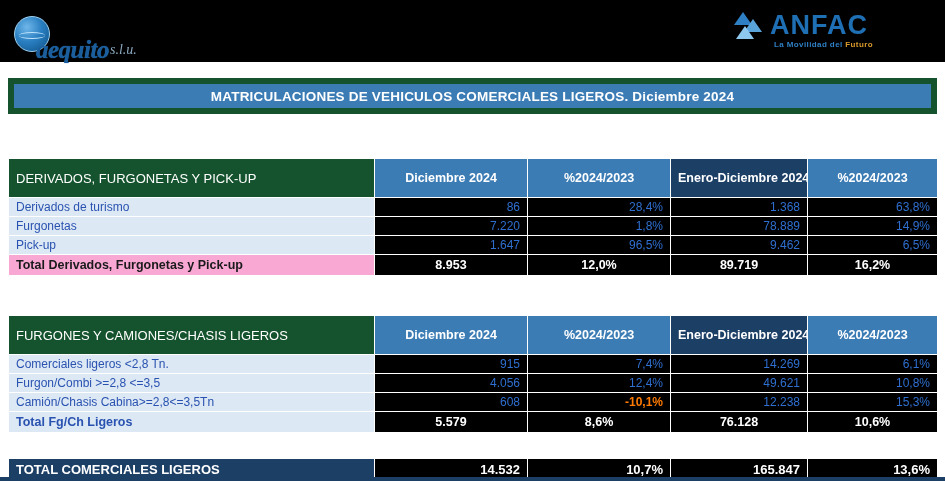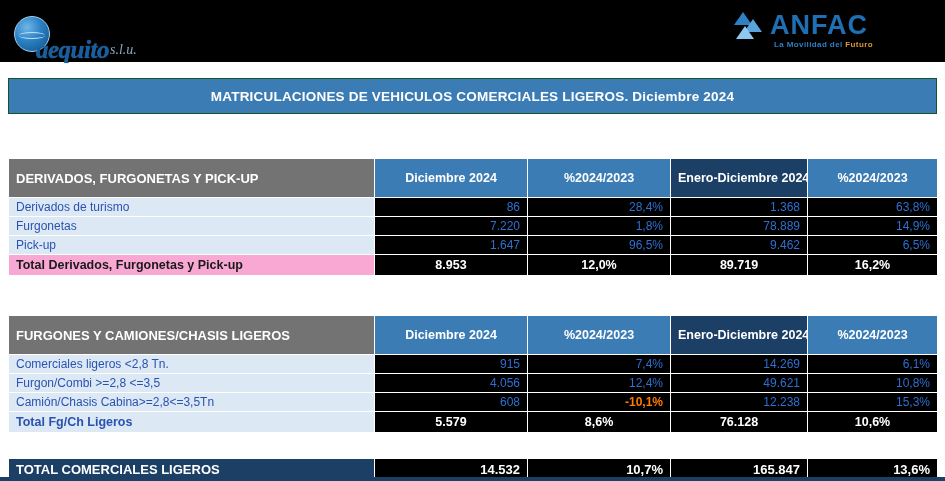--- a/index.html
+++ b/index.html
@@ -111,21 +111,21 @@
     color: #d99a2b;
     font-style: normal;
   }
 
   
   .title-wrap {
     position: absolute;
     left: 8px; top: 78px;
     width: 929px; height: 36px;
     background: #3c7cb5;
-    border: 1px solid #14532d;
+    border: 6px solid #14532d;
     box-sizing: border-box;
     display: flex;
     align-items: center;
     justify-content: center;
   }
   .title-wrap .t {
     color: #ffffff;
     font-size: 13.5px;
     font-weight: bold;
     letter-spacing: 0.2px;
@@ -140,23 +140,23 @@
   }
   table.grid td, table.grid th {
     border: 1px solid #ffffff;
     padding: 0 7px;
     height: 19px;
     box-sizing: border-box;
     white-space: nowrap;
     overflow: hidden;
   }
   .hdr-cat {
-    background: #737373;
-    color: #ffffff;
-    font-weight: bold;
+    background: #14532d;
+    color: #ffffff;
+    font-weight: normal;
     font-size: 13px;
     text-align: left;
     vertical-align: middle;
   }
   .hdr-col {
     background: #3c7cb5;
     color: #ffffff;
     font-weight: bold;
     font-size: 12.5px;
     text-align: center;

